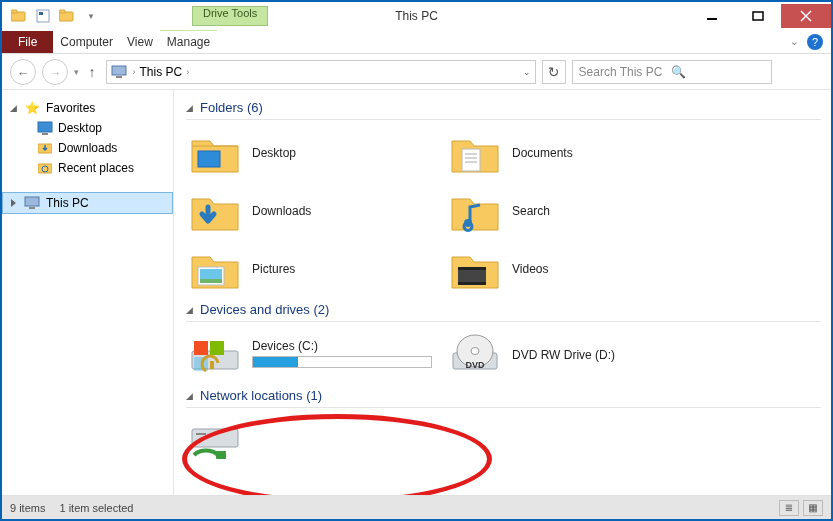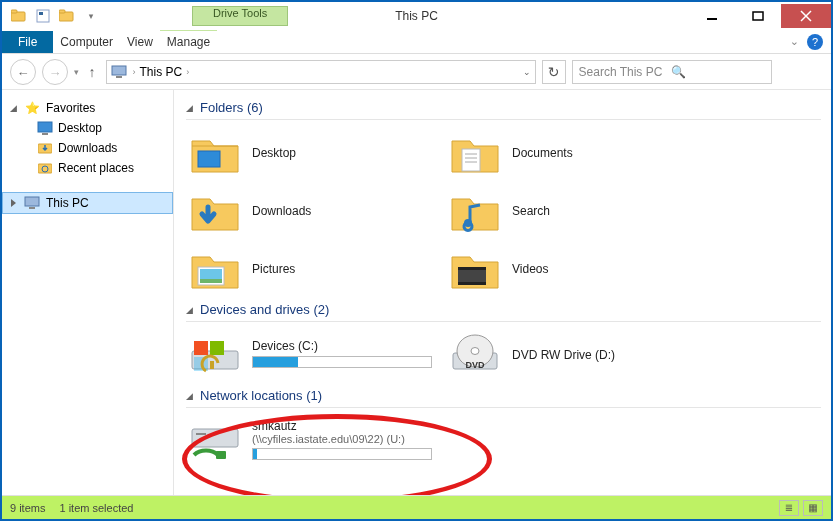--- a/index.html
+++ b/index.html
@@ -2,29 +2,29 @@
 <html><head>
 <meta charset="utf-8">
 <style>
 * { box-sizing: border-box; margin: 0; padding: 0; font-family: "Segoe UI", Tahoma, sans-serif; }
 body { background: #fff; width: 833px; height: 521px; border: 2px solid #0863b7; position: relative; overflow: hidden; }
 
 
 .titlebar { height: 28px; background: #fff; display: flex; align-items: center; font-size: 12px; position: relative; }
 .qat { display: flex; align-items: center; gap: 2px; padding-left: 6px; }
 .qat-item { width: 22px; height: 22px; display: flex; align-items: center; justify-content: center; }
-.drive-tools { height: 20px; padding: 0 20px; background: #c5e6a1; border: 1px solid #9ec67a; font-size: 11px; color: #385723; margin-left: 90px; }
+.drive-tools { height: 20px; padding: 0 10px; background: #c5e6a1; border: 1px solid #9ec67a; font-size: 11px; color: #385723; margin-left: 90px; }
 .window-title { position: absolute; left: 50%; transform: translateX(-50%); font-size: 12px; color: #333; }
 .winbtns { margin-left: auto; display: flex; }
 .winbtn { width: 46px; height: 24px; display: flex; align-items: center; justify-content: center; color: #000; }
 .winbtn.close { background: #c75050; color: #fff; width: 50px; }
 
 
 .ribbon { height: 24px; display: flex; background: #fff; border-bottom: 1px solid #ddd; align-items: center; }
-.tab-file { background: #0369a1; color: #fff; padding: 4px 16px; font-size: 12px; }
+.tab-file { background: #7f1d1d; color: #fff; padding: 4px 16px; font-size: 12px; }
 .tab { padding: 4px 7px; font-size: 12px; color: #333; }
 .tab.contextual { border-top: 3px solid #c5e6a1; margin-top: -3px; }
 .ribbon-right { margin-left: auto; display: flex; align-items: center; gap: 8px; padding-right: 8px; }
 .chev { color: #888; font-size: 11px; }
 .help { width: 16px; height: 16px; border-radius: 50%; background: #1d71cf; color: #fff; text-align: center; line-height: 16px; font-size: 11px; }
 
 
 .navbar { height: 36px; display: flex; align-items: center; gap: 6px; padding: 0 8px; border-bottom: 1px solid #e5e5e5; }
 .nav-btn { width: 26px; height: 26px; border: 1px solid #ccc; border-radius: 50%; display: flex; align-items: center; justify-content: center; font-size: 13px; color: #666; }
 .nav-btn.fwd { color: #bbb; }
@@ -52,21 +52,21 @@
 .group-row { display: flex; flex-wrap: wrap; gap: 4px 20px; }
 .item { display: flex; align-items: center; gap: 10px; width: 240px; padding: 4px 2px; }
 .item .big-icon { width: 54px; height: 46px; display: flex; align-items: center; justify-content: center; }
 .item .label { font-size: 12px; color: #222; }
 .item .sub { font-size: 11px; color: #666; }
 .drive-item .bar { height: 12px; width: 180px; border: 1px solid #bbb; background: #fff; margin: 3px 0; position: relative; }
 .drive-item .bar .fill { position: absolute; left: 0; top: 0; bottom: 0; background: #269fde; }
 
 .red-circle { position: absolute; width: 310px; height: 90px; border: 5px solid #e21b1b; border-radius: 50%; left: 180px; top: 412px; pointer-events: none; }
 
-.statusbar { position: absolute; bottom: 0; left: 0; right: 0; height: 24px; border-top: 1px solid #e0e0e0; display: flex; align-items: center; font-size: 11px; color: #444; padding: 0 8px; gap: 14px; background:#bef264; }
+.statusbar { position: absolute; bottom: 0; left: 0; right: 0; height: 24px; border-top: 1px solid #e0e0e0; display: flex; align-items: center; font-size: 11px; color: #444; padding: 0 8px; gap: 14px; background:#e5e5e5; }
 .statusbar .viewbtns { margin-left: auto; display: flex; gap: 4px; }
 .viewbtn { width: 20px; height: 16px; border: 1px solid #bbb; display:flex; align-items:center; justify-content:center; font-size:10px; color:#555;}
 
 
 svg { display: block; }
 .folder-svg { fill: #f7c95e; stroke: #d6a537; }
 </style>
 </head>
 <body>
 
@@ -311,27 +311,20 @@
     <div class="group-row">
       <div class="item drive-item" style="width:270px;">
         <div class="big-icon">
             <svg width="54" height="44" viewBox="0 0 54 44">
               <rect x="4" y="10" width="46" height="18" rx="2" fill="#d8dde2" stroke="#9aa2ab"></rect>
               <rect x="8" y="14" width="10" height="2" fill="#888"></rect>
               <path d="M6 36c6-6 18-6 24 0" stroke="#3a9b3a" stroke-width="4" fill="none"></path>
               <rect x="28" y="32" width="10" height="8" fill="#3a9b3a" rx="1"></rect>
             </svg>
           </div>
-        <div>
-          <div class="label">smkautz</div>
-          <div class="sub">(\\cyfiles.iastate.edu\09\22) (U:)</div>
-          <div class="bar">
-              <div class="fill" style="width:2%"></div>
-            </div>
-        </div>
       </div>
     </div>
   </div>
 </div>
 
 <div class="red-circle"></div>
 
 <div class="statusbar">
   <span>9 items</span>
   <span>1 item selected</span>

